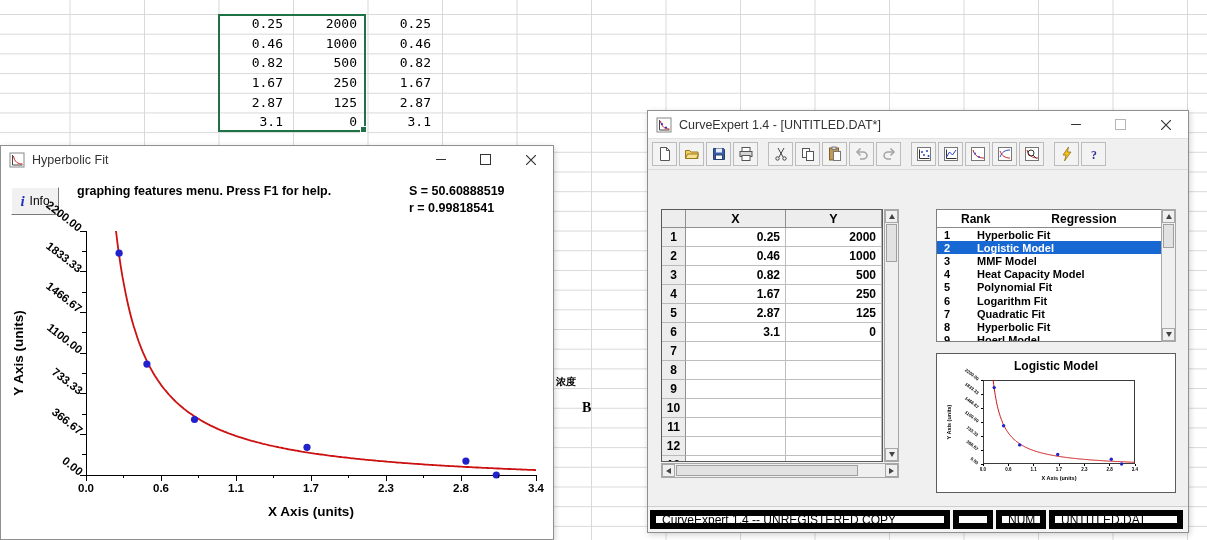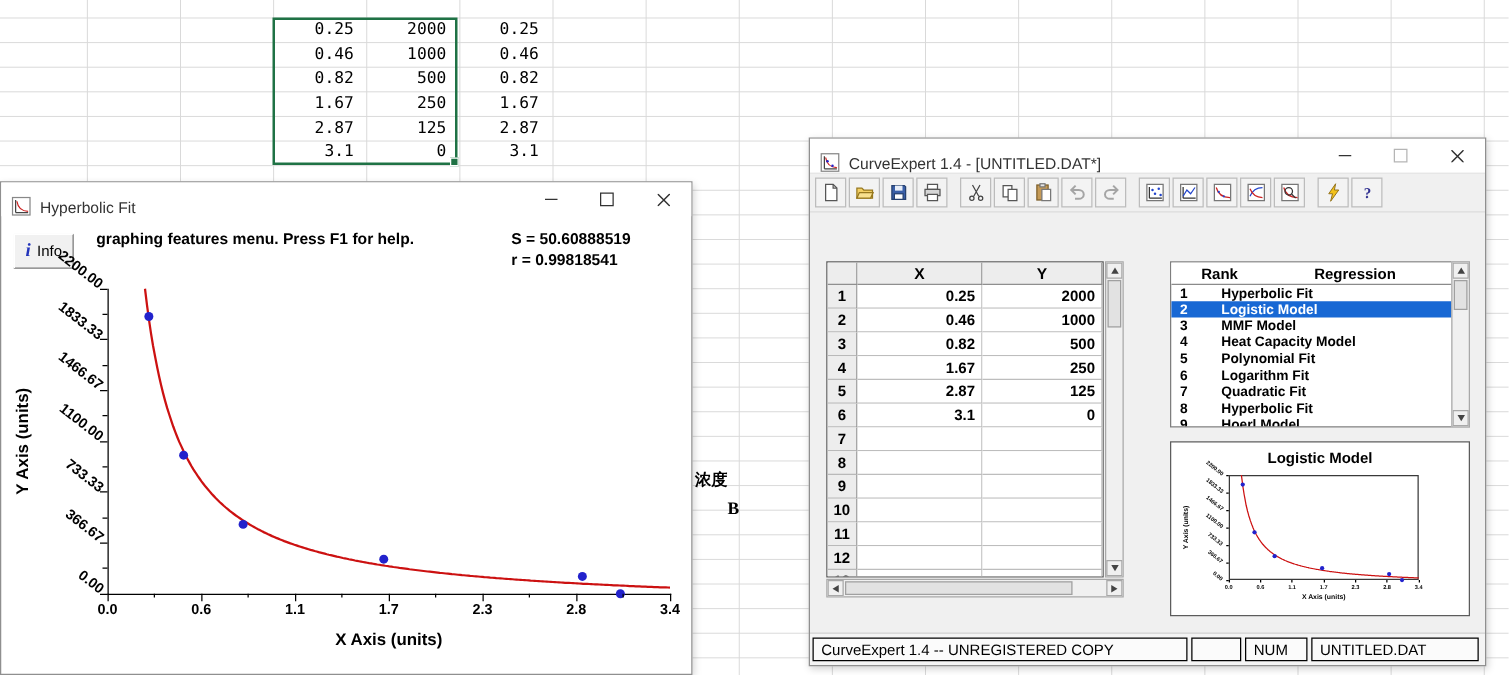--- a/index.html
+++ b/index.html
@@ -10,27 +10,27 @@
   .gridlines{position:absolute;inset:0;
     background-image:linear-gradient(to right,#d9d9d9 1px,transparent 1px),
                      linear-gradient(to bottom,#d9d9d9 1px,transparent 1px);
     background-size:74.5px 19.7px;background-position:-5px 14px;}
   .ccol{position:absolute;top:14px;width:73px;font-family:"DejaVu Sans Mono",monospace;
         font-size:13px;}
   .ccol div{height:19.7px;line-height:19.7px;text-align:right;padding-right:9px;box-sizing:border-box;}
   .selbox{position:absolute;left:218px;top:14px;width:148px;height:118px;
           border:2px solid #1f7245;box-sizing:border-box;}
   .selhandle{position:absolute;right:-3px;bottom:-3px;width:5px;height:5px;background:#1f7245;border:1px solid #fff;}
-  .cjk{position:absolute;left:556px;top:375px;font-size:13px;font-weight:bold;font-family:"DejaVu Sans",sans-serif;}
+  .cjk{position:absolute;left:556px;top:375px;font-size:10px;font-weight:bold;font-family:"DejaVu Sans",sans-serif;}
   .annb{position:absolute;left:582px;top:400px;font-size:14px;font-weight:bold;font-family:"Liberation Serif",serif;}
 
   
   .win{position:absolute;background:#fff;border:1px solid #8f8f8f;box-sizing:border-box;
        box-shadow:1px 2px 6px rgba(0,0,0,0.18);}
-  .titlebar{height:27px;display:flex;align-items:flex-end;background:#fff;position:relative;}
+  .titlebar{height:27px;display:flex;align-items:center;background:#fff;position:relative;}
   .ticon{width:16px;height:16px;margin:0 7px 0 8px;flex:0 0 auto;}
   .ttext{font-size:12.5px;color:#333;white-space:nowrap;}
   .winbtns{position:absolute;right:0;top:0;height:100%;display:flex;}
   .wbtn{width:45px;height:100%;display:flex;align-items:center;justify-content:center;}
   .ic-min{width:10px;height:0;border-top:1px solid #333;}
   .ic-max{width:9px;height:9px;border:1px solid #333;}
   .ic-max.dis{border-color:#b5b5b5;}
 
   
   #fitwin{left:0;top:145px;width:554px;height:395px;}
@@ -94,21 +94,21 @@
   .ptitle{text-align:center;font-weight:bold;font-size:12px;padding-top:5px;}
   .miniplotbox{position:absolute;left:46px;top:26px;width:152px;height:84px;border:1px solid #3a3a3a;box-sizing:border-box;}
   #mini-svg{position:absolute;left:46px;top:26px;overflow:visible;}
   .mytitle{position:absolute;left:12px;top:68px;transform:translate(-50%,-50%) rotate(-90deg);
            font-weight:bold;font-size:5.5px;white-space:nowrap;}
   .mxtitle{position:absolute;left:122px;top:121px;transform:translateX(-50%);
            font-weight:bold;font-size:5.5px;white-space:nowrap;}
 
   .statusbar{position:absolute;left:0;right:0;bottom:0;height:25px;background:#f4f4f4;
              border-top:1px solid #cfcfcf;display:flex;align-items:center;gap:3px;padding:0 2px;}
-  .sseg{height:19px;border:1px solid #000000;background:#fbfbfb;font-size:12px;display:flex;
+  .sseg{height:19px;border:6px solid #000000;background:#fbfbfb;font-size:12px;display:flex;
         align-items:center;padding:0 6px;box-sizing:border-box;white-space:nowrap;}
 </style>
 </head>
 <body>
 
 <div class="gridlines"></div>
 
 <div class="ccol" style="left:219px;">
   <div>0.25</div>
   <div>0.46</div>

